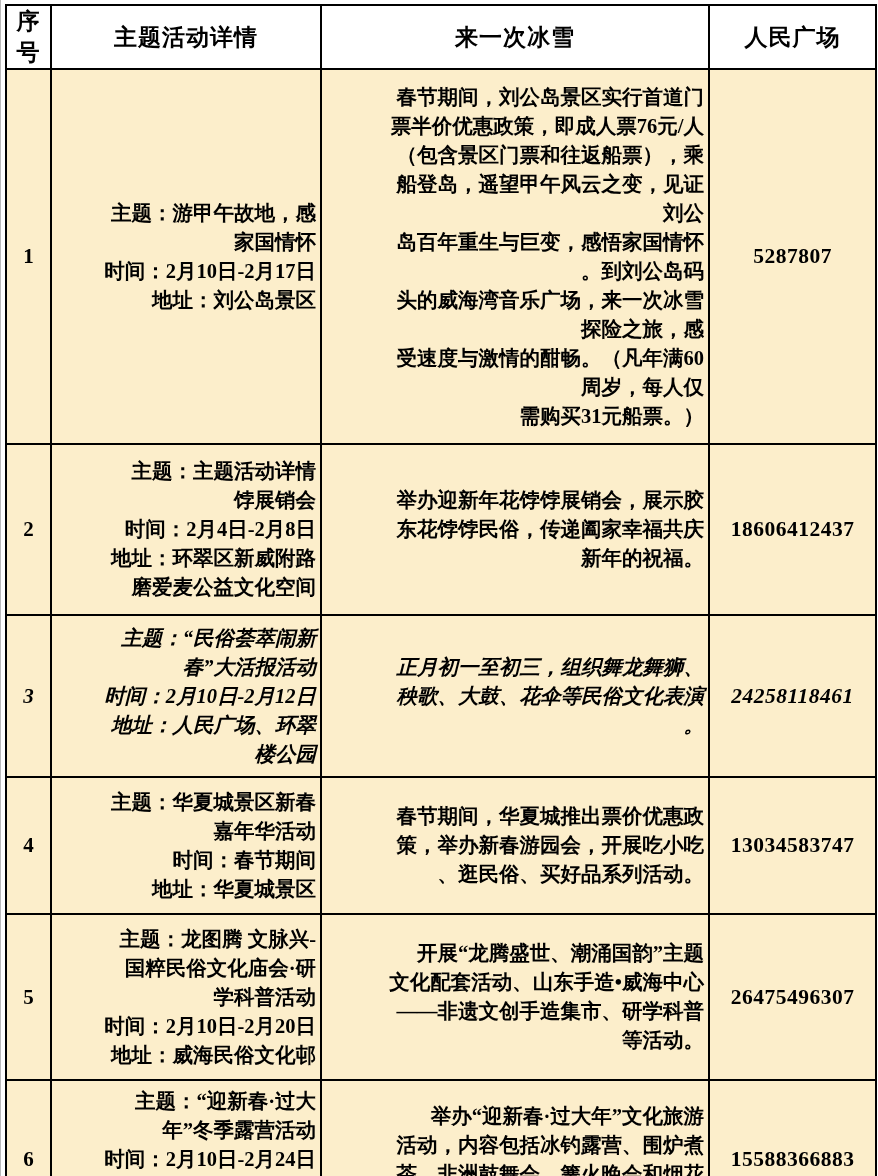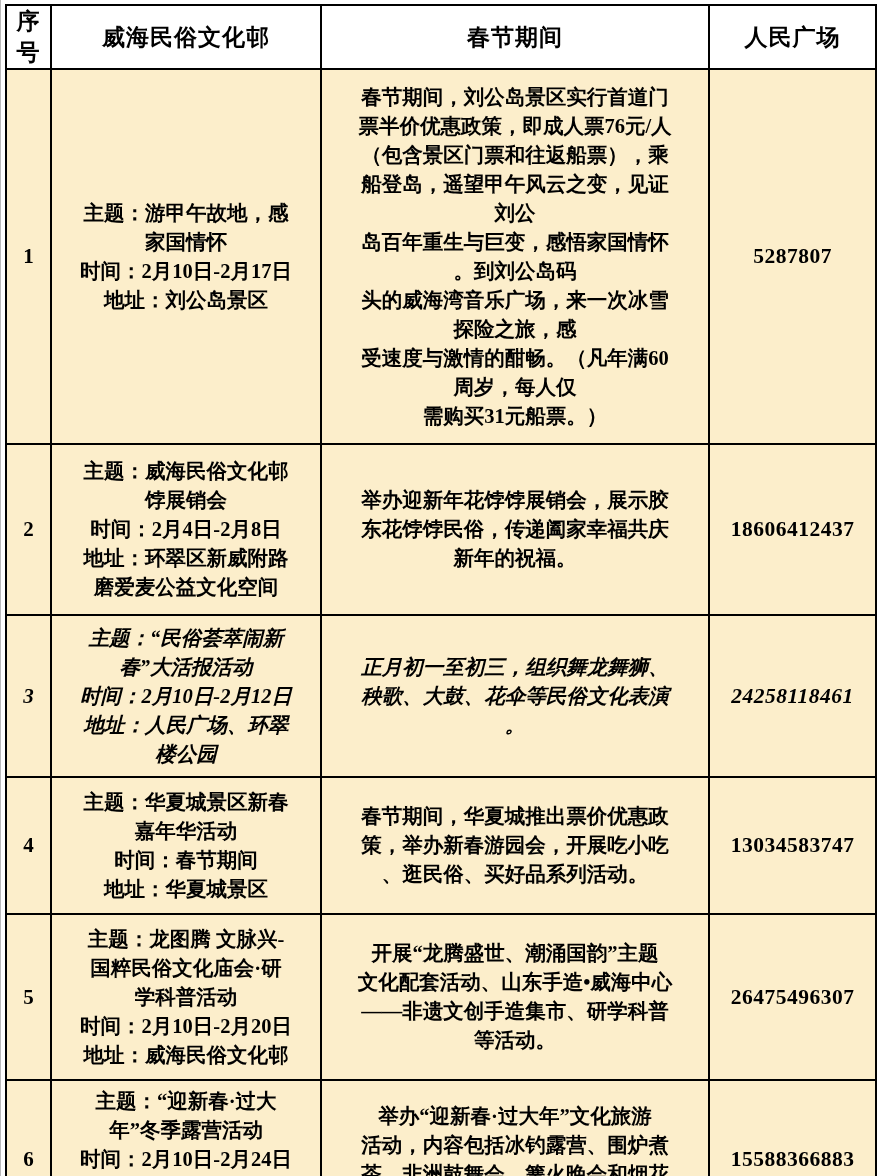--- a/index.html
+++ b/index.html
@@ -41,21 +41,21 @@
     font-size:21px;
     font-weight:700;
     padding:0;
   }
   td.c-det,td.c-con{
     font-size:20.5px;
     font-weight:700;
     line-height:29px;
     padding:0 4px;
     white-space:pre-line;
-    text-align:center;
+    text-align:right;
   }
   td.c-tel{
     text-align:center;
     font-size:21.5px;
     font-weight:700;
     padding:4px;
     letter-spacing:0.5px;
   }
   tr.r1 td{height:365px;}
   tr.r2 td{height:161px;}
@@ -73,22 +73,22 @@
   <table class="sheet">
     <colgroup>
       <col style="width:45px">
       <col style="width:270px">
       <col style="width:388px">
       <col style="width:167px">
     </colgroup>
     <thead>
       <tr>
         <th class="hdr">序号</th>
-        <th class="hdr">威海民俗文化邨</th>
-        <th class="hdr">春节期间</th>
+        <th class="hdr">主题活动详情</th>
+        <th class="hdr">来一次冰雪</th>
         <th class="hdr">人民广场</th>
       </tr>
     </thead>
     <tbody>
       <tr class="r1">
         <td class="c-no">1</td>
         <td class="c-det">主题：游甲午故地，感
 家国情怀
 时间：2月10日-2月17日
 地址：刘公岛景区</td>
@@ -101,21 +101,21 @@
 。到刘公岛码
 头的威海湾音乐广场，来一次冰雪
 探险之旅，感
 受速度与激情的酣畅。（凡年满60
 周岁，每人仅
 需购买31元船票。）</td>
         <td class="c-tel">5287807</td>
       </tr>
       <tr class="r2">
         <td class="c-no">2</td>
-        <td class="c-det">主题：威海民俗文化邨
+        <td class="c-det">主题：主题活动详情
 饽展销会
 时间：2月4日-2月8日
 地址：环翠区新威附路
 磨爱麦公益文化空间</td>
         <td class="c-con">举办迎新年花饽饽展销会，展示胶
 东花饽饽民俗，传递阖家幸福共庆
 新年的祝福。</td>
         <td class="c-tel">18606412437</td>
       </tr>
       <tr class="r3">

